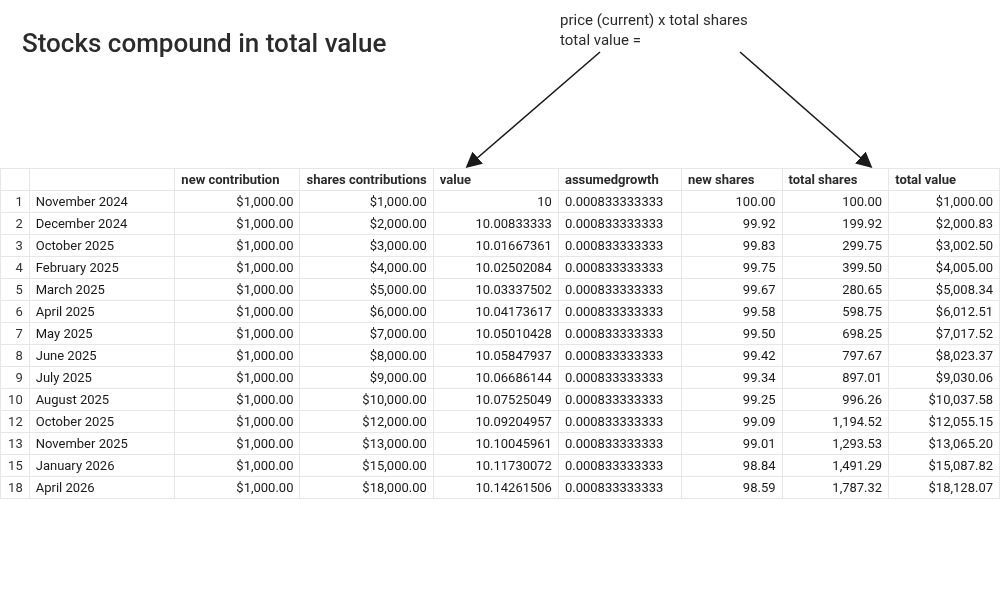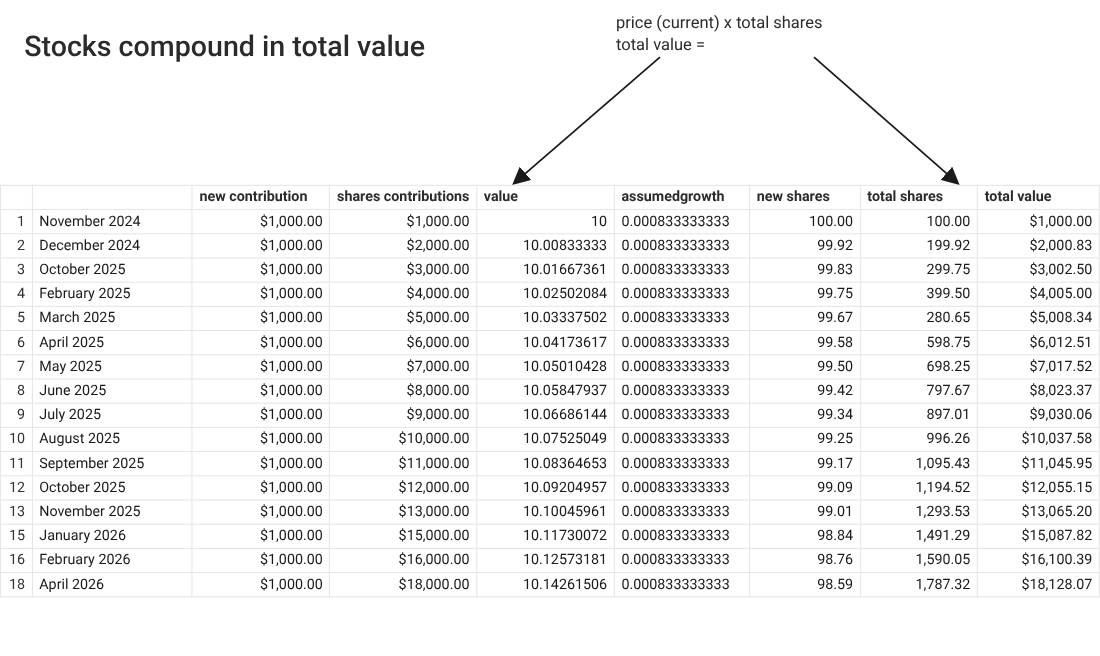--- a/index.html
+++ b/index.html
@@ -219,31 +219,20 @@
           <td class="col-month">August 2025</td>
           <td class="col-contrib">$1,000.00</td>
           <td class="col-totcontrib">$10,000.00</td>
           <td class="col-price">10.07525049</td>
           <td class="col-growth">0.000833333333</td>
           <td class="col-newshares">99.25</td>
           <td class="col-totshares">996.26</td>
           <td class="col-totvalue">$10,037.58</td>
         </tr>
         <tr>
-          <td class="col-rownum">11</td>
-          <td class="col-month">September 2025</td>
-          <td class="col-contrib">$1,000.00</td>
-          <td class="col-totcontrib">$11,000.00</td>
-          <td class="col-price">10.08364653</td>
-          <td class="col-growth">0.000833333333</td>
-          <td class="col-newshares">99.17</td>
-          <td class="col-totshares">1,095.43</td>
-          <td class="col-totvalue">$11,045.95</td>
-        </tr>
-        <tr>
           <td class="col-rownum">12</td>
           <td class="col-month">October 2025</td>
           <td class="col-contrib">$1,000.00</td>
           <td class="col-totcontrib">$12,000.00</td>
           <td class="col-price">10.09204957</td>
           <td class="col-growth">0.000833333333</td>
           <td class="col-newshares">99.09</td>
           <td class="col-totshares">1,194.52</td>
           <td class="col-totvalue">$12,055.15</td>
         </tr>
@@ -263,31 +252,20 @@
           <td class="col-month">January 2026</td>
           <td class="col-contrib">$1,000.00</td>
           <td class="col-totcontrib">$15,000.00</td>
           <td class="col-price">10.11730072</td>
           <td class="col-growth">0.000833333333</td>
           <td class="col-newshares">98.84</td>
           <td class="col-totshares">1,491.29</td>
           <td class="col-totvalue">$15,087.82</td>
         </tr>
         <tr>
-          <td class="col-rownum">16</td>
-          <td class="col-month">February 2026</td>
-          <td class="col-contrib">$1,000.00</td>
-          <td class="col-totcontrib">$16,000.00</td>
-          <td class="col-price">10.12573181</td>
-          <td class="col-growth">0.000833333333</td>
-          <td class="col-newshares">98.76</td>
-          <td class="col-totshares">1,590.05</td>
-          <td class="col-totvalue">$16,100.39</td>
-        </tr>
-        <tr>
           <td class="col-rownum">18</td>
           <td class="col-month">April 2026</td>
           <td class="col-contrib">$1,000.00</td>
           <td class="col-totcontrib">$18,000.00</td>
           <td class="col-price">10.14261506</td>
           <td class="col-growth">0.000833333333</td>
           <td class="col-newshares">98.59</td>
           <td class="col-totshares">1,787.32</td>
           <td class="col-totvalue">$18,128.07</td>
         </tr>

